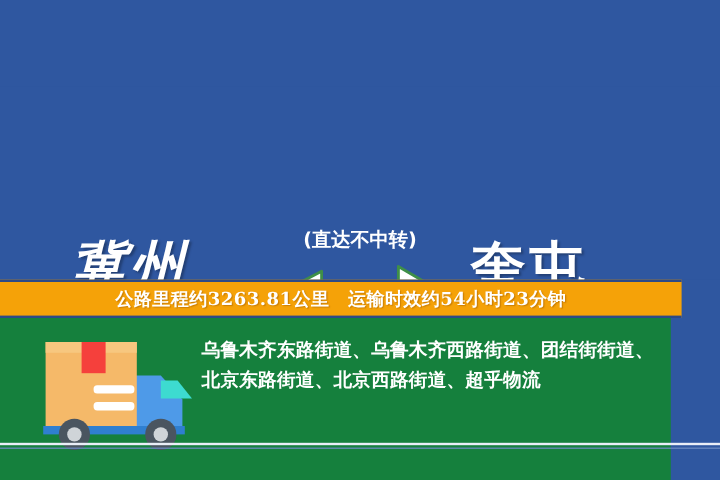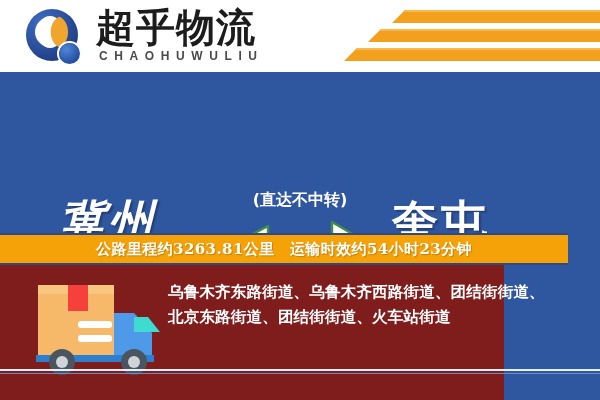--- a/index.html
+++ b/index.html
@@ -173,22 +173,22 @@
     color: #ffffff;
     letter-spacing: 0.4px;
     white-space: nowrap;
     text-shadow: 1px 1px 1px rgba(120,60,0,0.35);
   }
 
   
   .streets-panel {
     position: absolute;
     left: 0; top: 265px;
-    width: 504px; height: 135px;
-    background: #7f1d1d;
+    width: 559px; height: 135px;
+    background: #15803d;
   }
   .truck {
     position: absolute;
     left: 30px; top: 12px;
     width: 136px; height: 98px;
   }
   .streets-text {
     position: absolute;
     left: 168px; top: 14px;
     width: 420px;
@@ -207,39 +207,20 @@
     background: #e9eef7;
   }
   .divider.d1 { top: 104px; }
   .divider.d2 { top: 108px; background: #6d8cc4; height: 1px; }
 </style>
 </head>
 <body>
 
 <div class="banner">
 
-  <div class="header">
-
-    <div class="logo-mark">
-      <div class="ring"></div>
-      <div class="hole"></div>
-      <div class="crescent-cut"></div>
-      <div class="crescent"></div>
-      <div class="dot"></div>
-    </div>
-
-    <div class="brand-cn">超乎物流</div>
-    <div class="brand-en">CHAOHUWULIU</div>
-
-    <div class="stripes">
-      <div class="stripe s1"></div>
-      <div class="stripe s2"></div>
-      <div class="stripe s3"></div>
-    </div>
-  </div>
 
   <div class="route-panel">
     <div class="city origin">冀州</div>
 
     <div class="arrow-block">
       <div class="arrow-note-top">(直达不中转)</div>
 
       <svg class="arrow-svg" width="136" height="46" viewBox="0 0 136 46">
         <polygon points="2,28 36,10 36,20 100,20 100,6 134,26 100,42 100,32 36,32 36,42" fill="#ffffff" stroke="#3f8f48" stroke-width="2.4" stroke-linejoin="round"></polygon>
       </svg>
@@ -272,20 +253,20 @@
       <rect x="6" y="78" width="118" height="7" fill="#2f7fd0"></rect>
 
       <circle cx="32" cy="85" r="13" fill="#4a5560"></circle>
       <circle cx="32" cy="85" r="6" fill="#cfd4d8"></circle>
       <circle cx="104" cy="85" r="13" fill="#4a5560"></circle>
       <circle cx="104" cy="85" r="6" fill="#cfd4d8"></circle>
     </svg>
 
     <div class="streets-text">
       <div>乌鲁木齐东路街道、乌鲁木齐西路街道、团结街街道、</div>
-      <div>北京东路街道、团结街街道、火车站街道</div>
+      <div>北京东路街道、北京西路街道、超乎物流</div>
     </div>
 
     <div class="divider d1"></div>
     <div class="divider d2"></div>
   </div>
 
 </div>
 
 </body></html>

